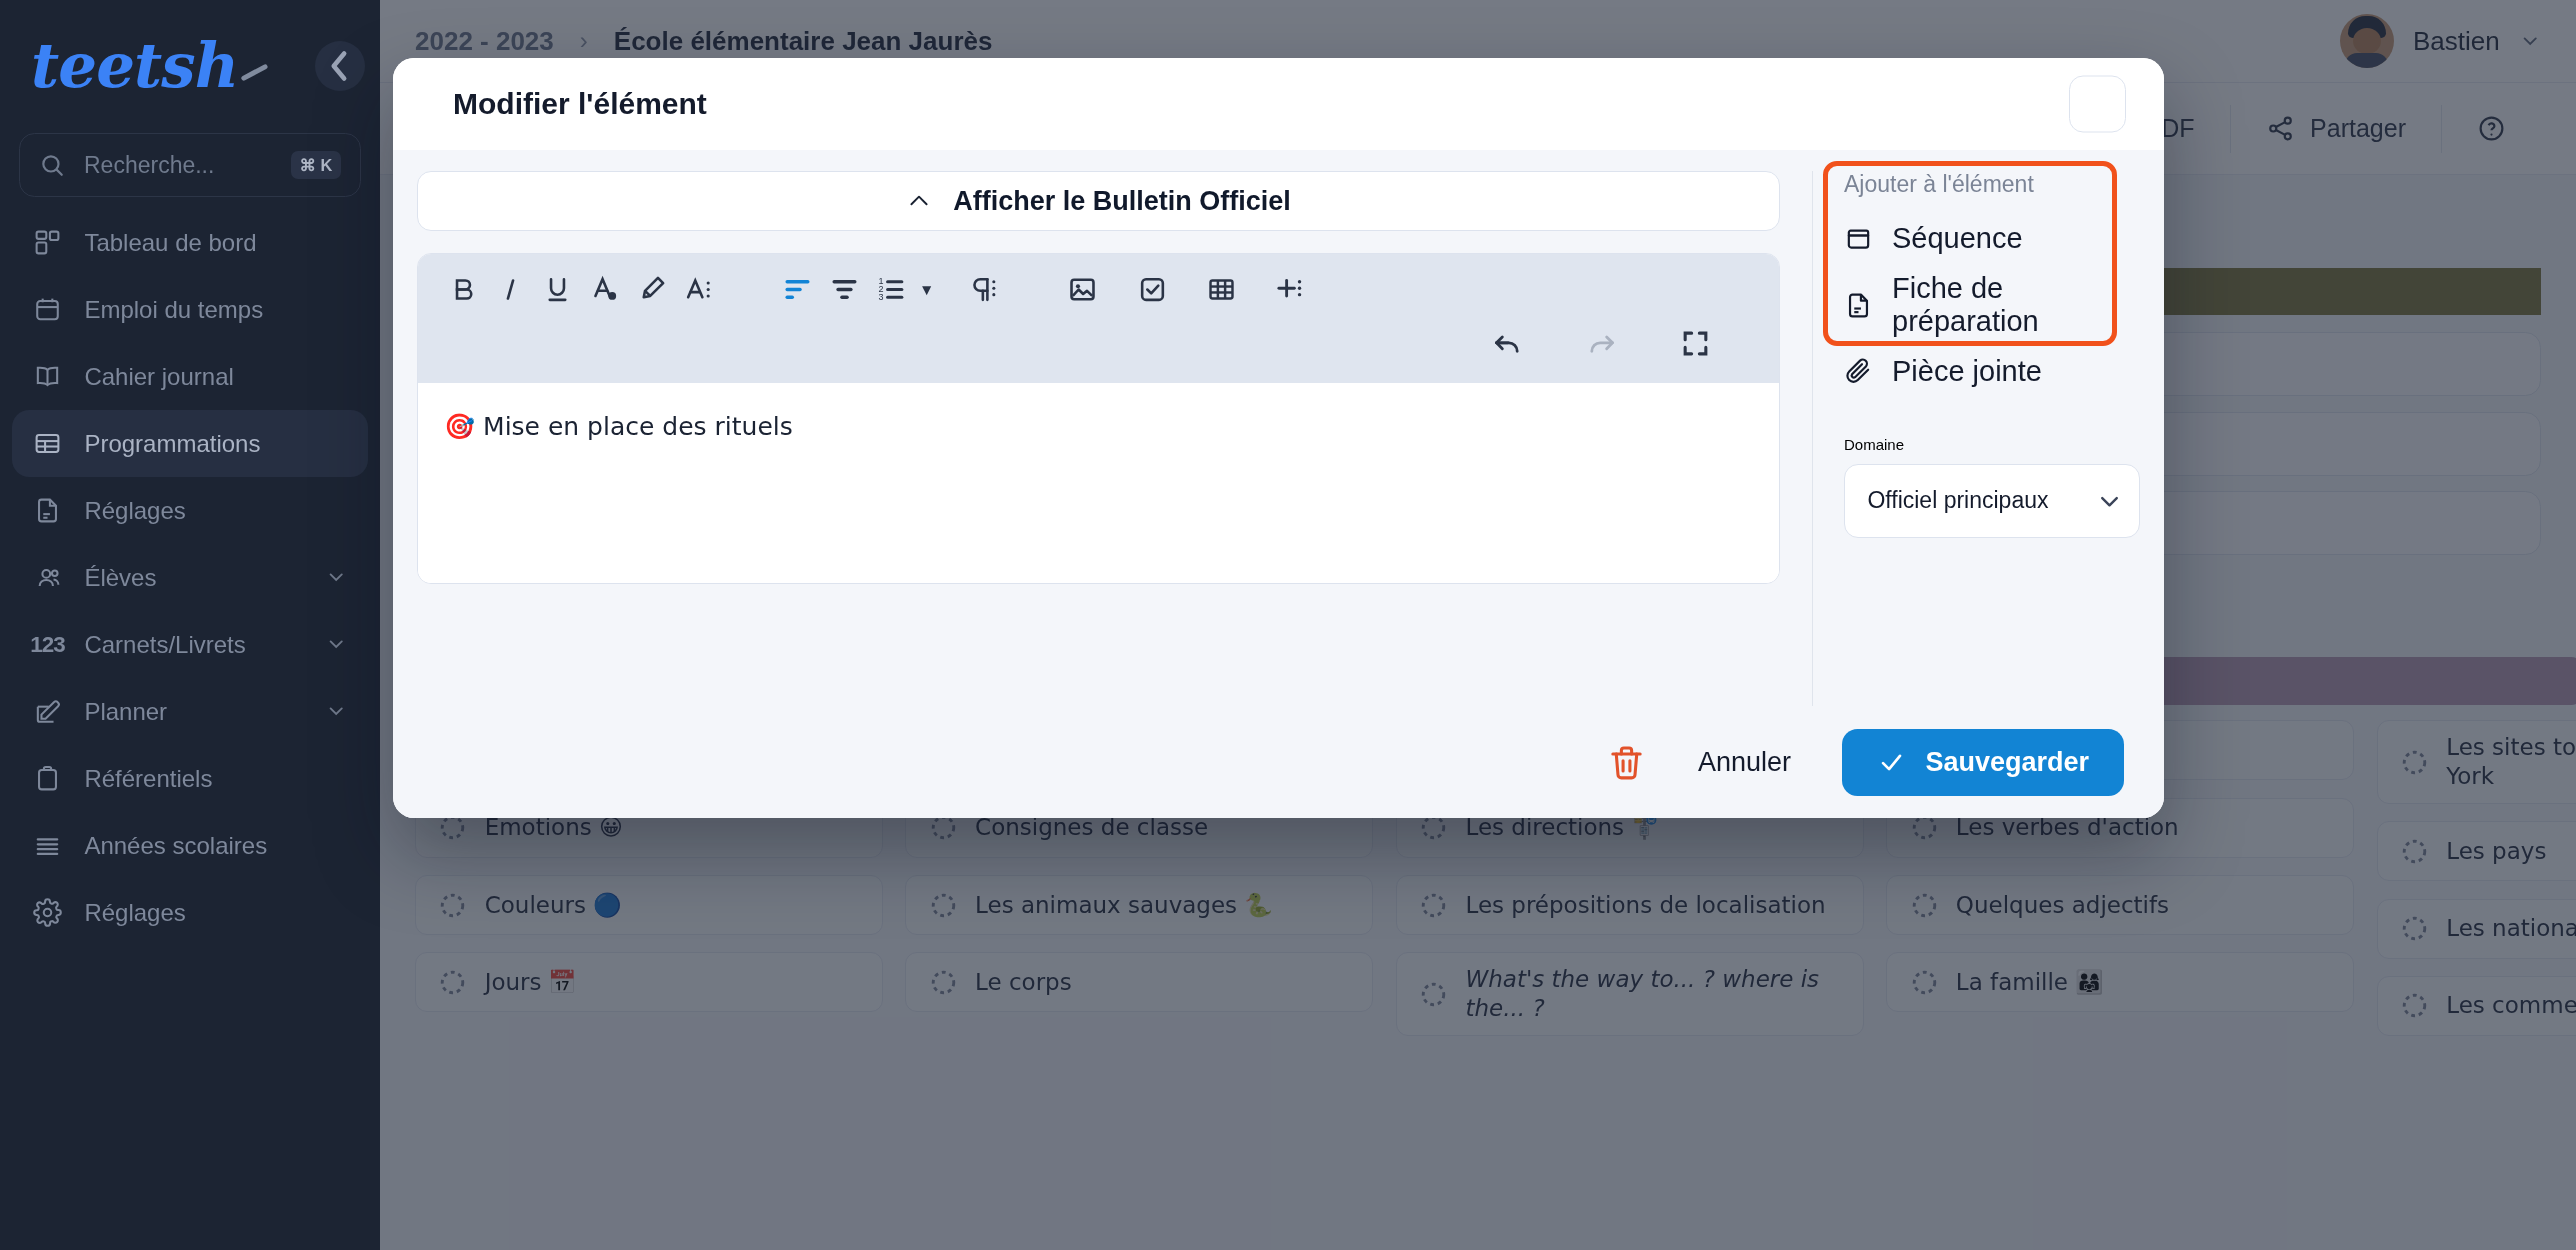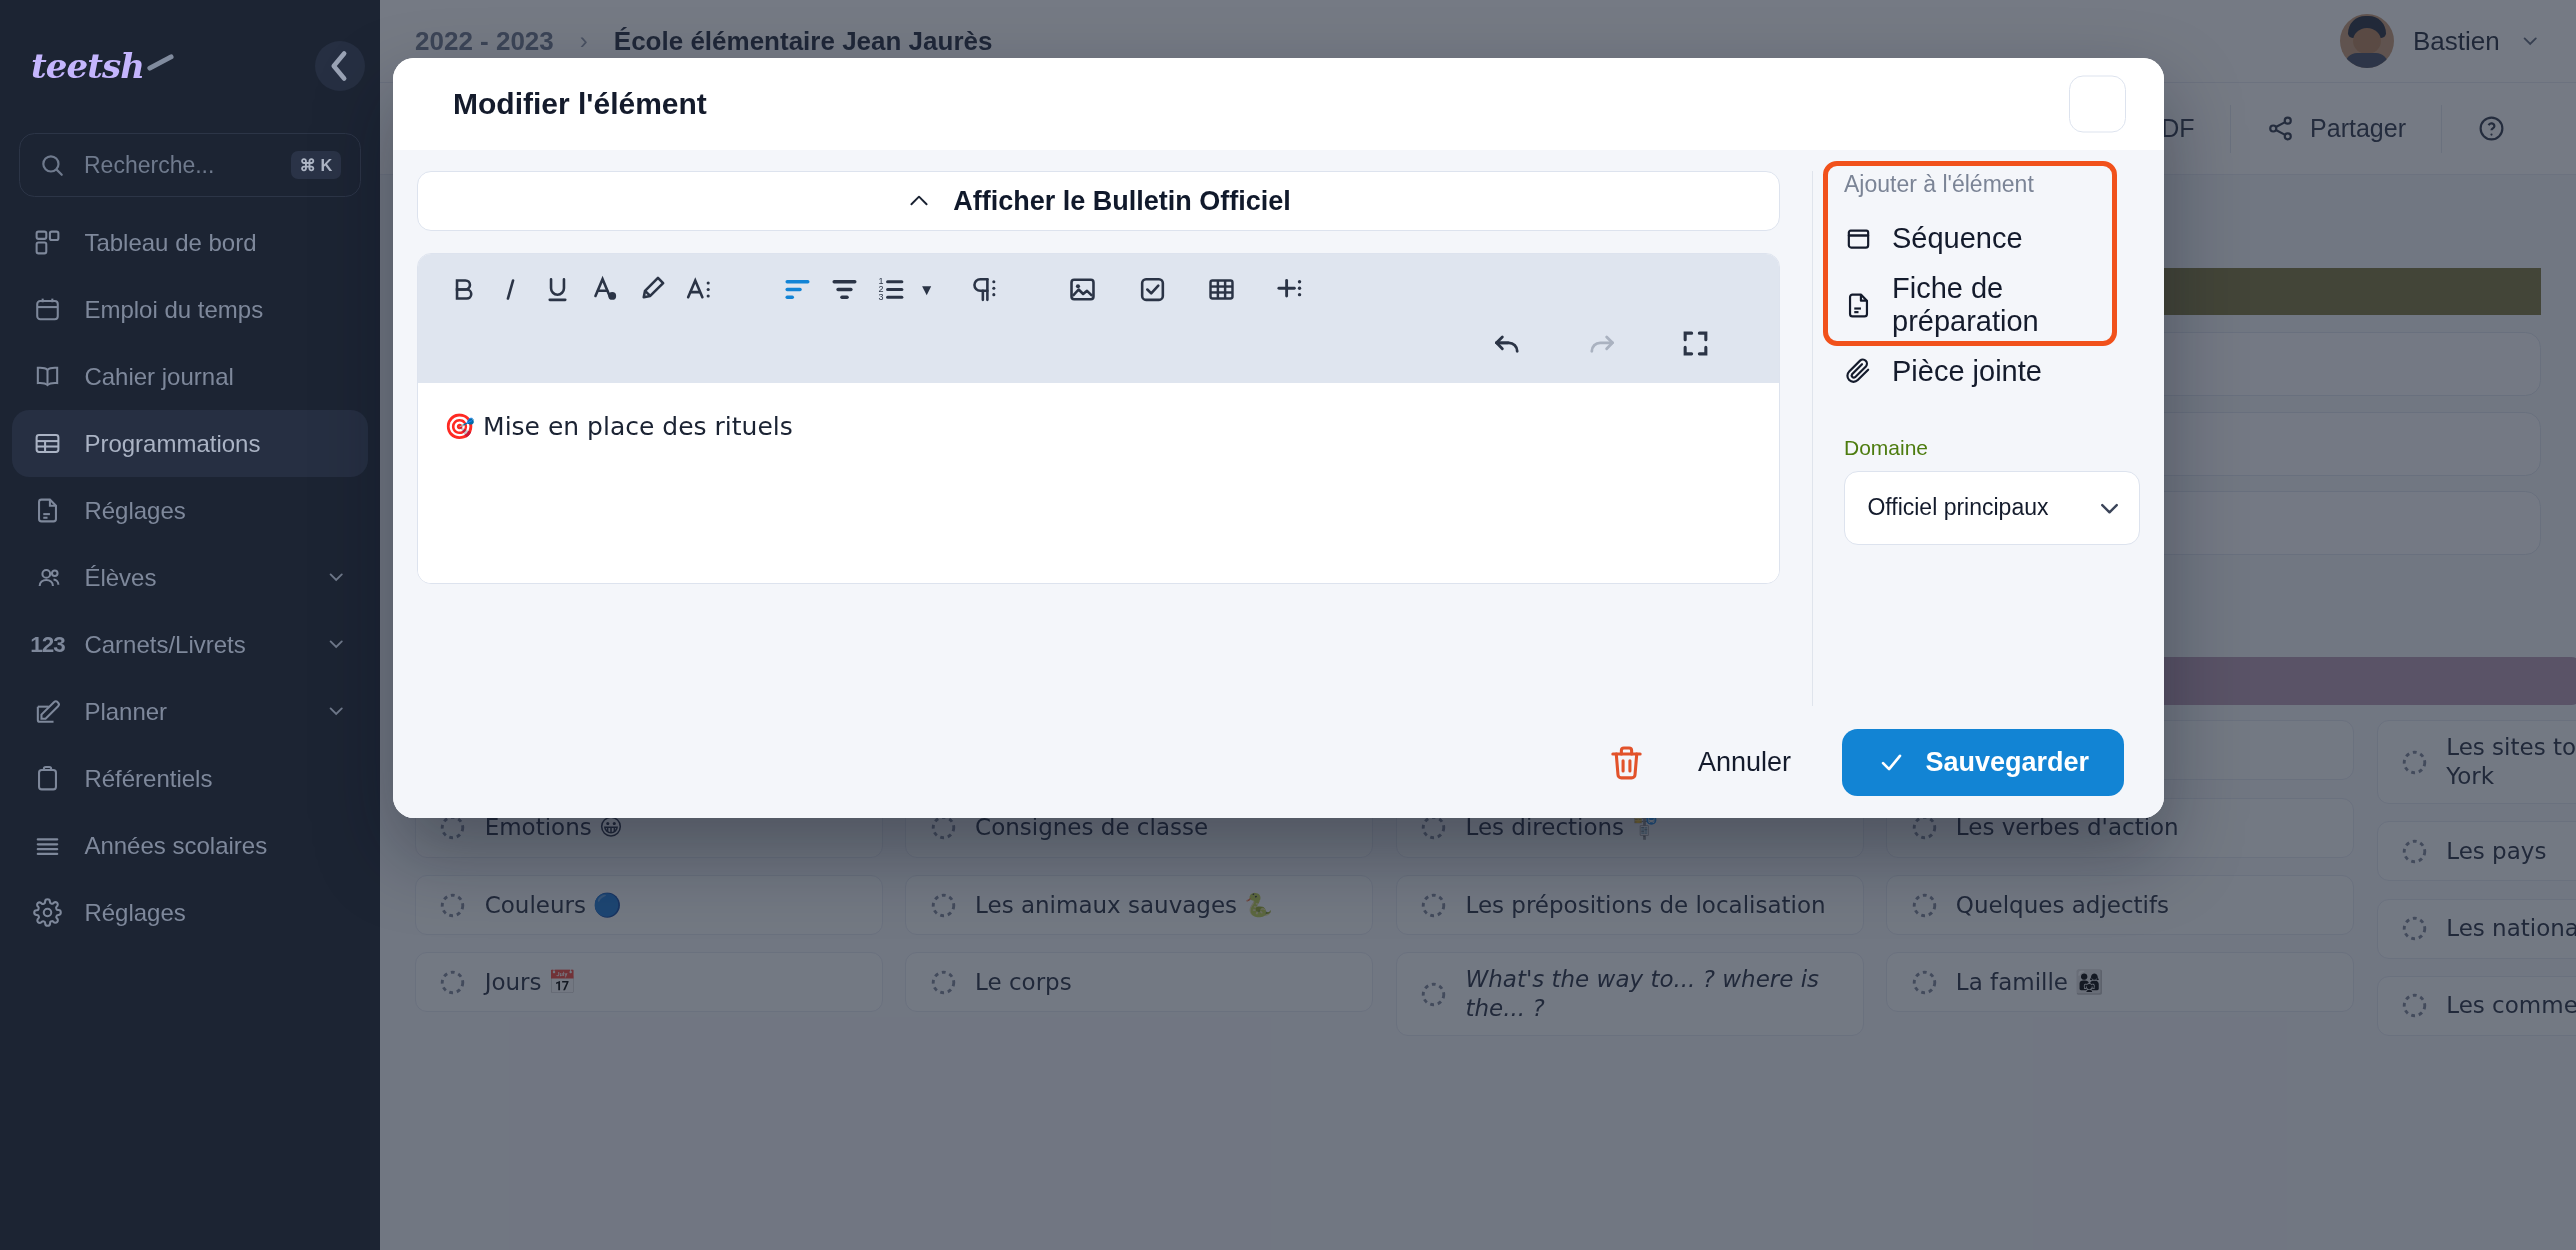--- a/index.html
+++ b/index.html
@@ -28,22 +28,22 @@
   .brand-row {
     height: 79px;
     display: flex; align-items: center;
     padding: 0 31px;
     position: relative;
   }
   .brand {
     font-family: "DejaVu Serif", serif;
     font-style: italic;
     font-weight: 700;
-    font-size: 34px;
-    color: #c4b5fd;
+    font-size: 61px;
+    color: #3b82f6;
     letter-spacing: -0.9px;
   }
   .brand .tick {
     display: inline-block;
     width: 29px; height: 5.2px;
     background: #808b9e;
     transform: rotate(-28deg);
     margin-left: 1.7px;
     vertical-align: 12px;
     border-radius: 2.6px;
@@ -286,21 +286,21 @@
   }
   .side-item svg { width: 29px; height: 29px; flex: 0 0 29px; }
   .highlight-box {
     position: absolute;
     left: 10.4px; top: -10.4px;
     width: 294px; height: 185px;
     border: 5.2px solid #f1511b;
     border-radius: 14px;
     pointer-events: none;
   }
-  .domaine-label { font-size: 21px; color: #4d7c0f; margin: 36px 0 10.4px 0; }
+  .domaine-label { font-size: 15px; color: #000000; margin: 36px 0 10.4px 0; }
   .domaine-select {
     border: 0.9px solid #dde3ee; background: #fff;
     border-radius: 14px; height: 74px;
     display: flex; align-items: center;
     padding: 0 15.5px 0 22.4px; gap: 8.6px;
   }
   .domaine-value { flex: 1; font-size: 23px; color: #141b2c; line-height: 1.2; }
   .domaine-chev { width: 29px; height: 29px; color: #3b4459; }
 
   .modal-foot {

